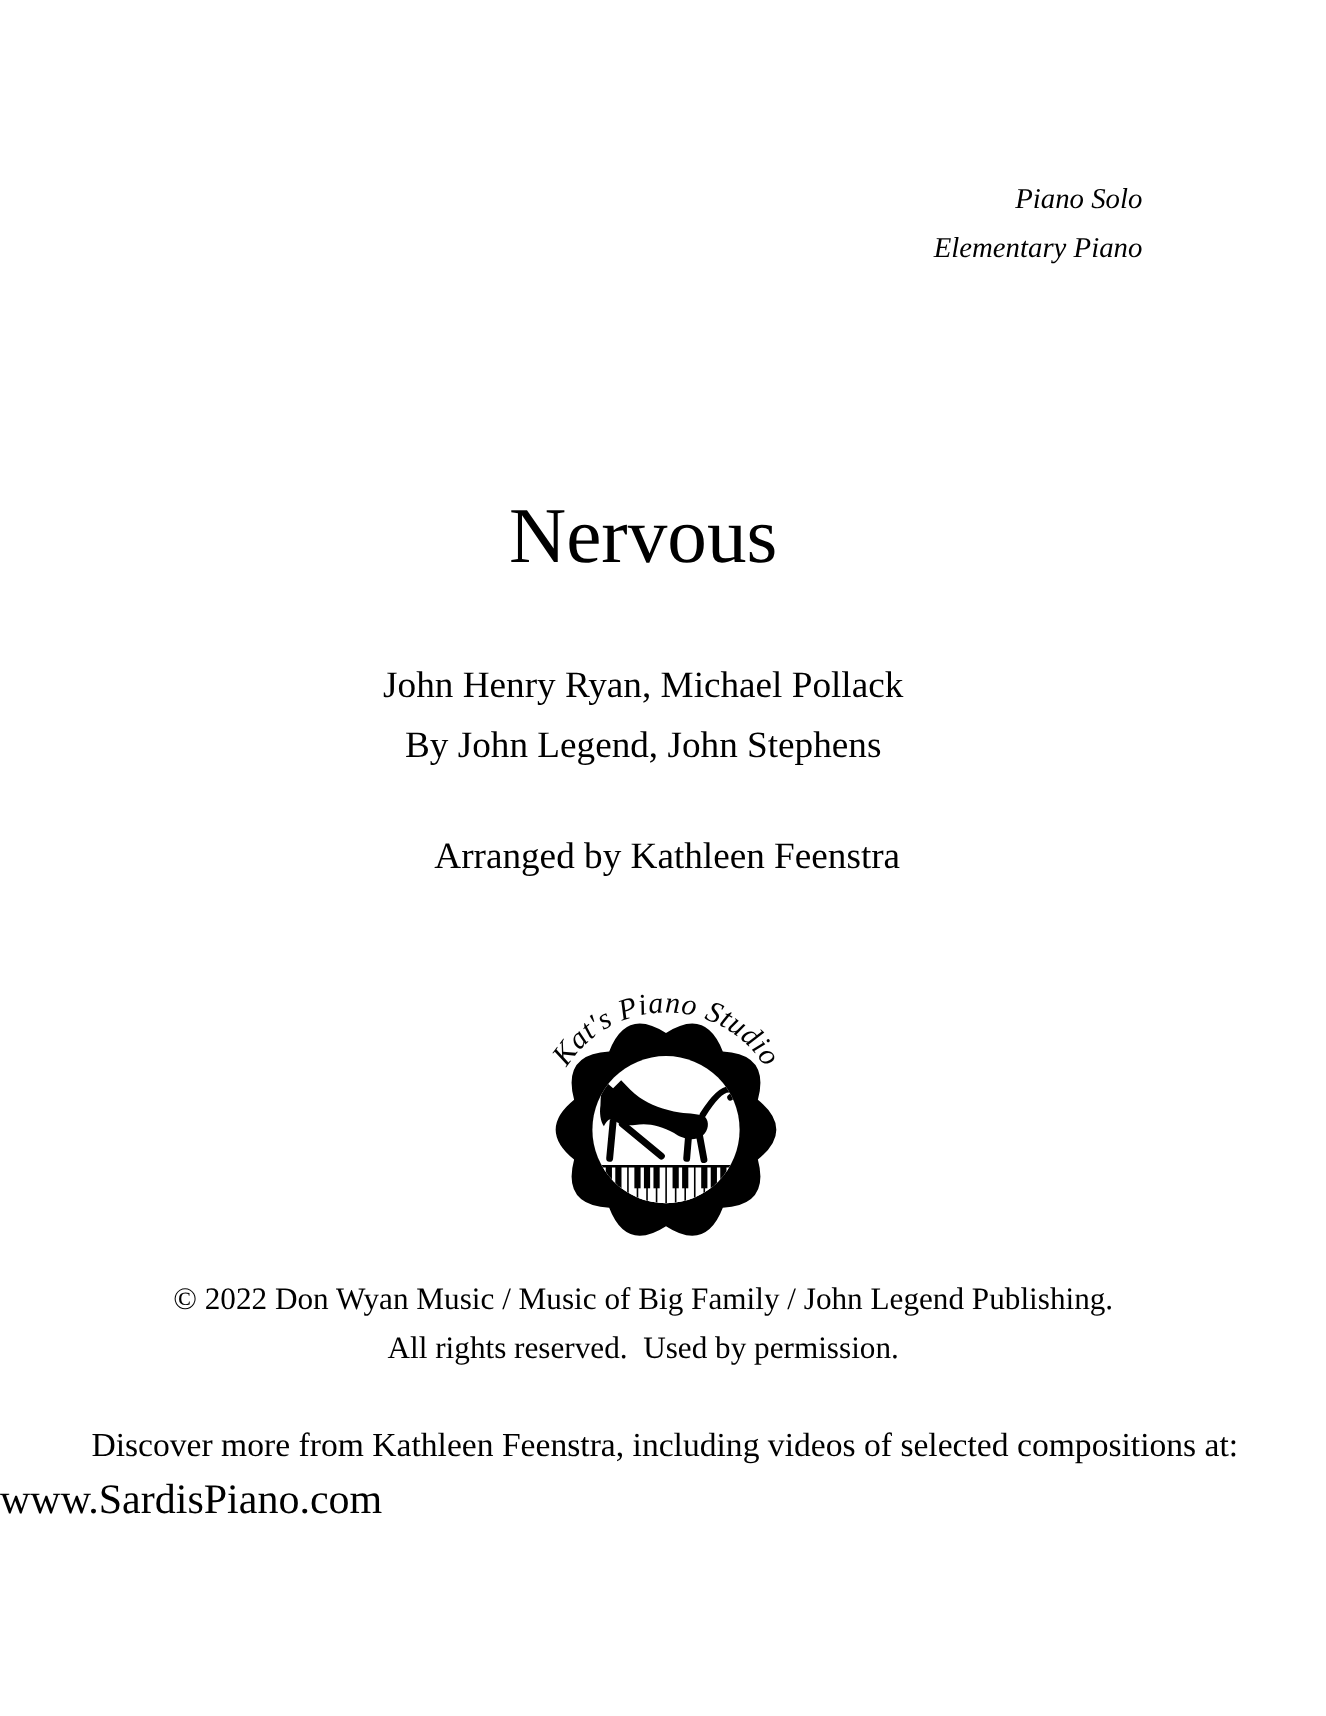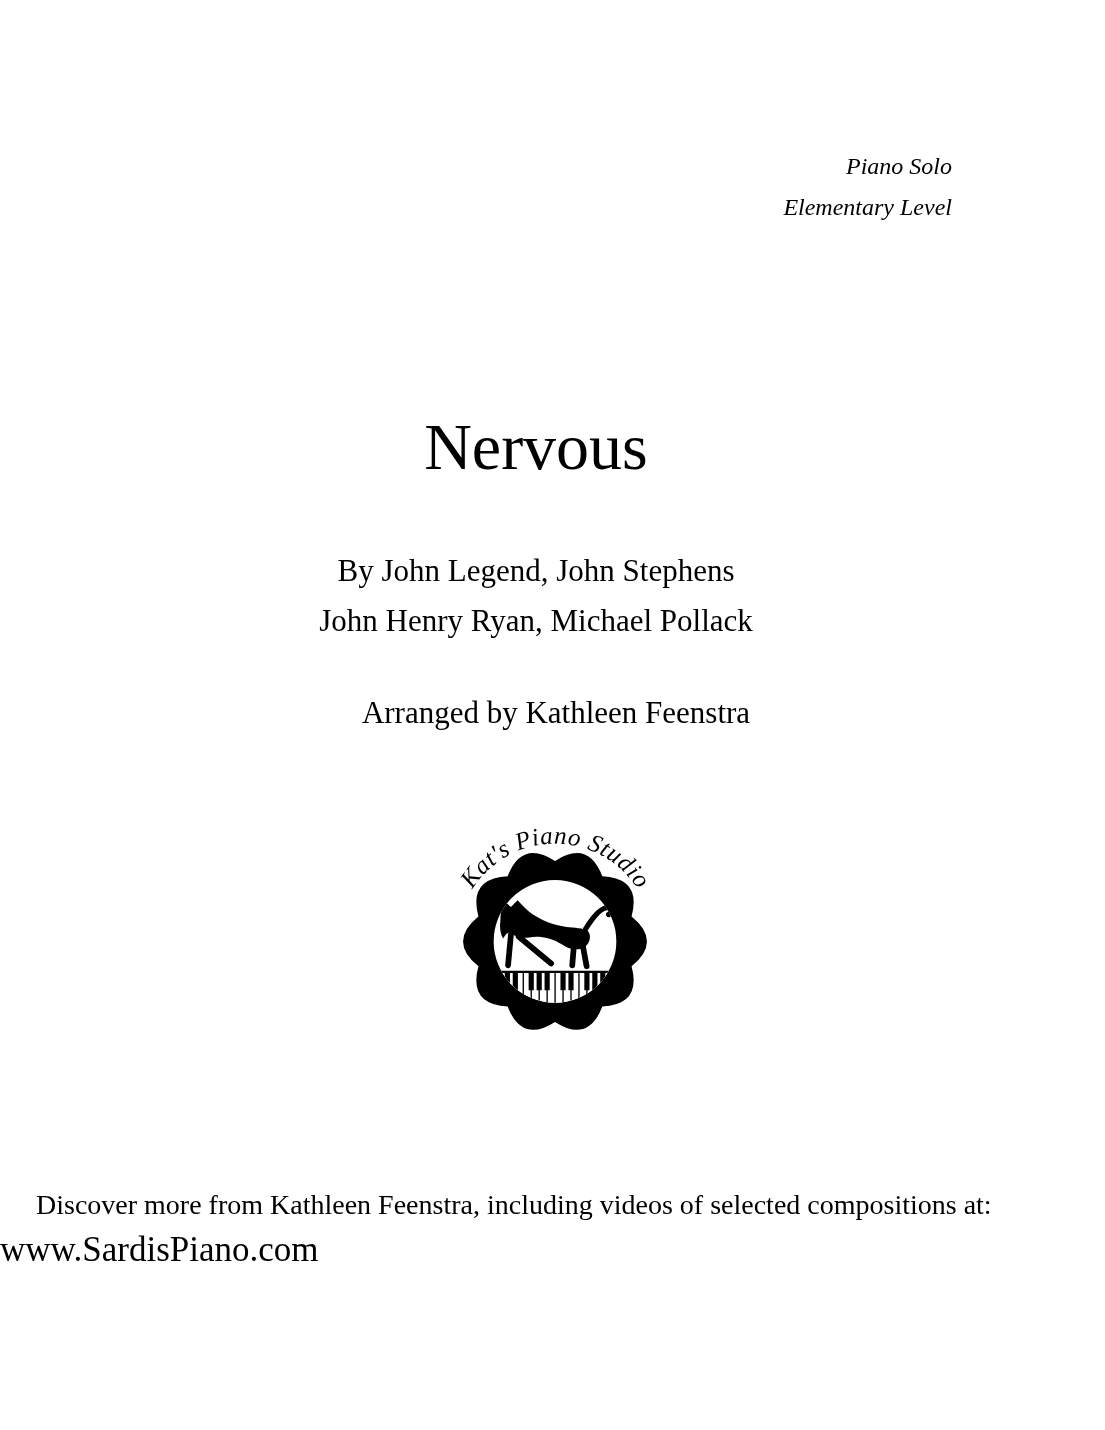--- a/index.html
+++ b/index.html
@@ -41,21 +41,21 @@
   .logo svg { width: 230px; height: 230px; display: block; }
 
   .copyright {
     position: absolute; top: 1062px; left: 0; right: 0;
     text-align: center; font-size: 26px; line-height: 41px; color: #000;
   }
   .copyright .pre { white-space: pre; }
 
   .discover {
     position: absolute; top: 1186px; left: 0; right: 0;
-    font-size: 28px; line-height: 38px; color: #000; padding-left: 36px;
+    text-align: center; font-size: 28px; line-height: 38px; color: #000; padding-left: 36px;
   }
 
   .website {
     position: absolute; top: 1227px; left: 0; right: 0;
     text-align: left; font-size: 35px; line-height: 46px; color: #000;
   }
 
   .logo-arc-text {
     font-family: "Liberation Serif", "DejaVu Serif", serif;
     font-style: italic;
@@ -63,28 +63,28 @@
     fill: #000;
   }
 </style>
 </head>
 <body>
 
 <div class="page">
 
   <div class="header-block">
     <div>Piano Solo</div>
-    <div>Elementary Level</div>
+    <div>Elementary Piano</div>
   </div>
 
   <h1 class="title">Nervous</h1>
 
   <div class="byline">
+    <div>John Henry Ryan, Michael Pollack</div>
     <div>By John Legend, John Stephens</div>
-    <div>John Henry Ryan, Michael Pollack</div>
   </div>
 
   <div class="arranger">Arranged by Kathleen Feenstra</div>
 
   <div class="logo">
     <svg viewBox="0 0 240 240" xmlns="http://www.w3.org/2000/svg">
       <defs>
         <clipPath id="inner-circle-clip">
           <circle cx="120" cy="135" r="64"></circle>
         </clipPath>
@@ -129,18 +129,22 @@
         </g>
         <path stroke="#000" stroke-width="5.5" stroke-linecap="round" fill="none" d="M152,122 C162,106 170,99 176,100 C180,101 179,105 176,107"></path>
       </g>
 
       <text class="logo-arc-text">
         <textPath href="#logo-text-arc" startOffset="50%" text-anchor="middle" textLength="206" lengthAdjust="spacing">Kat's Piano Studio</textPath>
       </text>
     </svg>
   </div>
 
+  <div class="copyright">
+    <div>© 2022 Don Wyan Music / Music of Big Family / John Legend Publishing.</div>
+    <div class="pre">All rights reserved.  Used by permission.</div>
+  </div>
 
   <div class="discover">Discover more from Kathleen Feenstra, including videos of selected compositions at:</div>
 
   <div class="website">www.SardisPiano.com</div>
 
 </div>
 
 </body></html>

